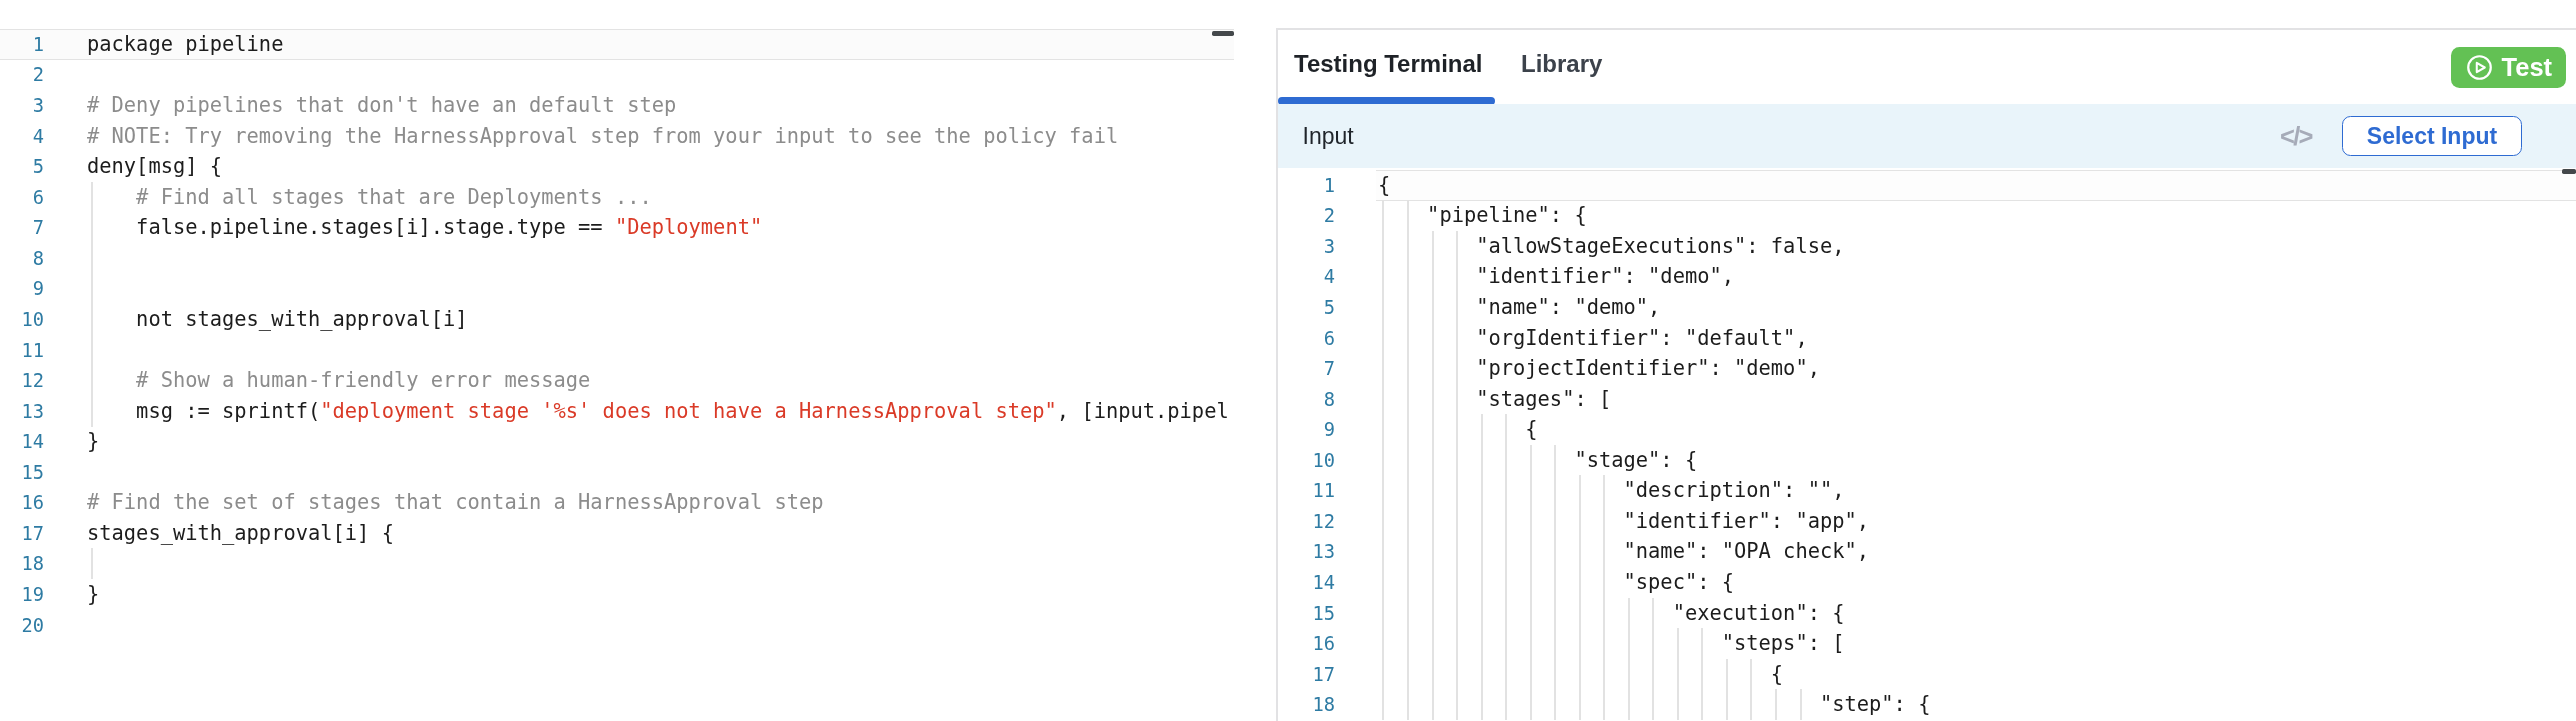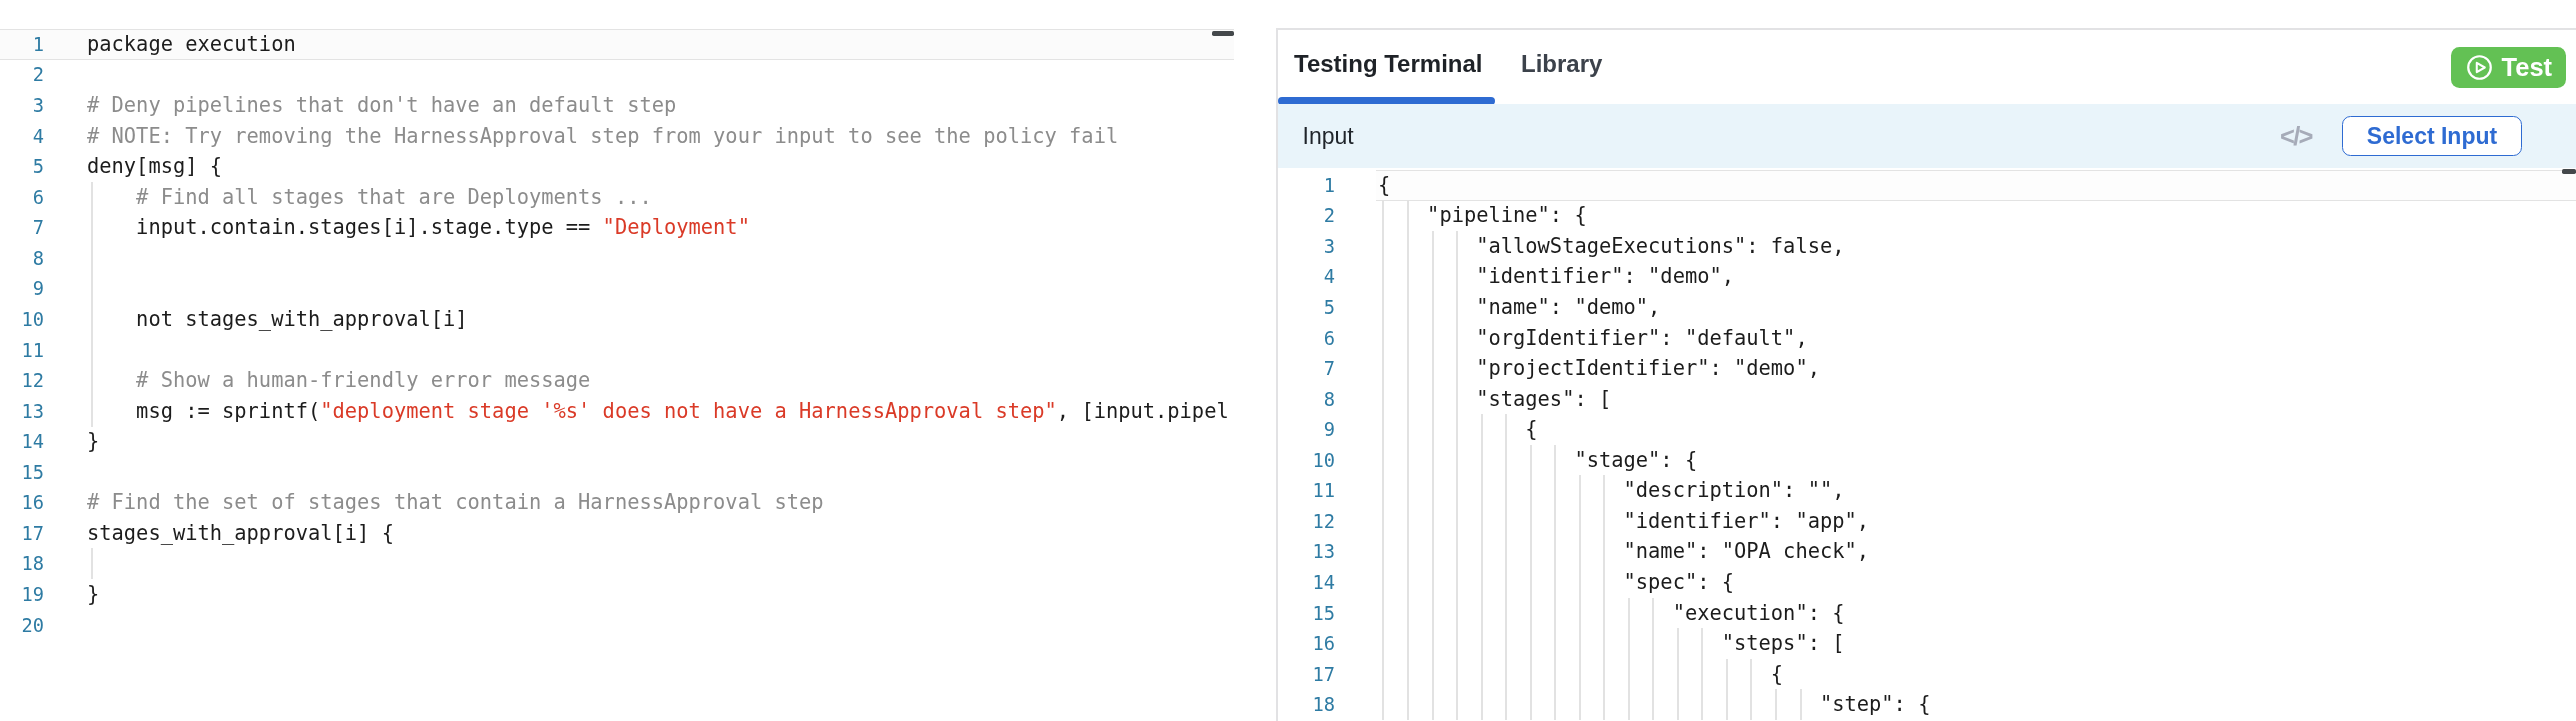--- a/index.html
+++ b/index.html
@@ -85,21 +85,21 @@
 </head>
 <body>
 
 <div id="root">
 
   <div id="left-editor" class="editor">
     <div id="left-cur" class="cur-line"></div>
     <div id="left-lines">
         <div class="ed-line" style="top: 29px;">
           <span class="ln">1</span>
-          <span class="txt"><span>package execution</span></span>
+          <span class="txt"><span>package pipeline</span></span>
         </div>
         <div class="ed-line" style="top: 59px;">
           <span class="ln">2</span>
           <span class="txt"></span>
         </div>
         <div class="ed-line" style="top: 90px;">
           <span class="ln">3</span>
           <span class="txt"><span class="com"># Deny pipelines that don't have an default step</span></span>
         </div>
         <div class="ed-line" style="top: 121px;">
@@ -111,21 +111,21 @@
           <span class="txt"><span>deny[msg] {</span></span>
         </div>
         <div class="ed-line" style="top: 182px;">
           <span class="ln">6</span>
           <span class="indent-guide" style="left: 91px;"></span>
           <span class="txt"><span>    </span><span class="com"># Find all stages that are Deployments ...</span></span>
         </div>
         <div class="ed-line" style="top: 212px;">
           <span class="ln">7</span>
           <span class="indent-guide" style="left: 91px;"></span>
-          <span class="txt"><span>    input.contain.stages[i].stage.type == </span><span class="str">"Deployment"</span></span>
+          <span class="txt"><span>    false.pipeline.stages[i].stage.type == </span><span class="str">"Deployment"</span></span>
         </div>
         <div class="ed-line" style="top: 243px;">
           <span class="ln">8</span>
           <span class="indent-guide" style="left: 91px;"></span>
           <span class="txt"></span>
         </div>
         <div class="ed-line" style="top: 273px;">
           <span class="ln">9</span>
           <span class="indent-guide" style="left: 91px;"></span>
           <span class="txt"><span>    </span></span>

